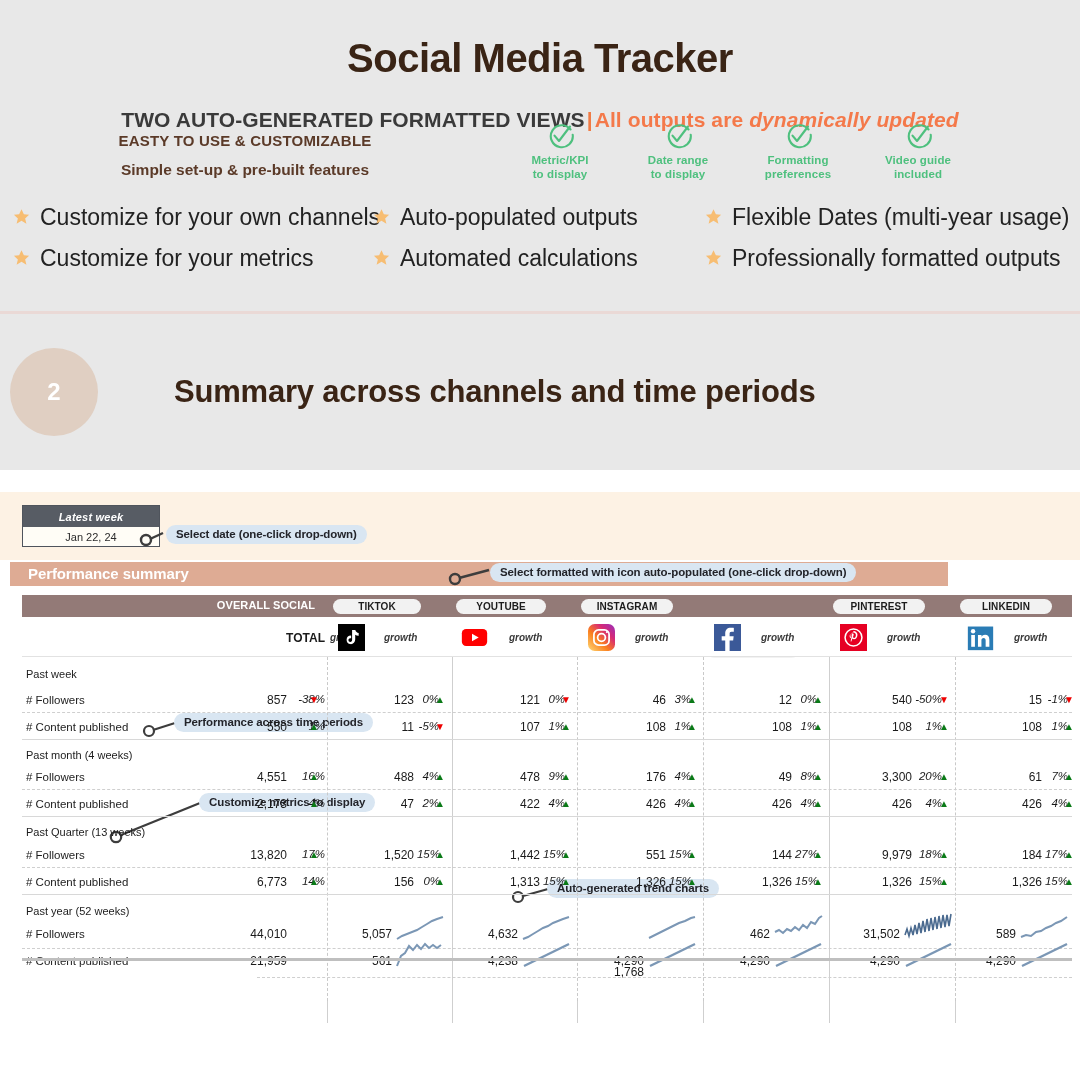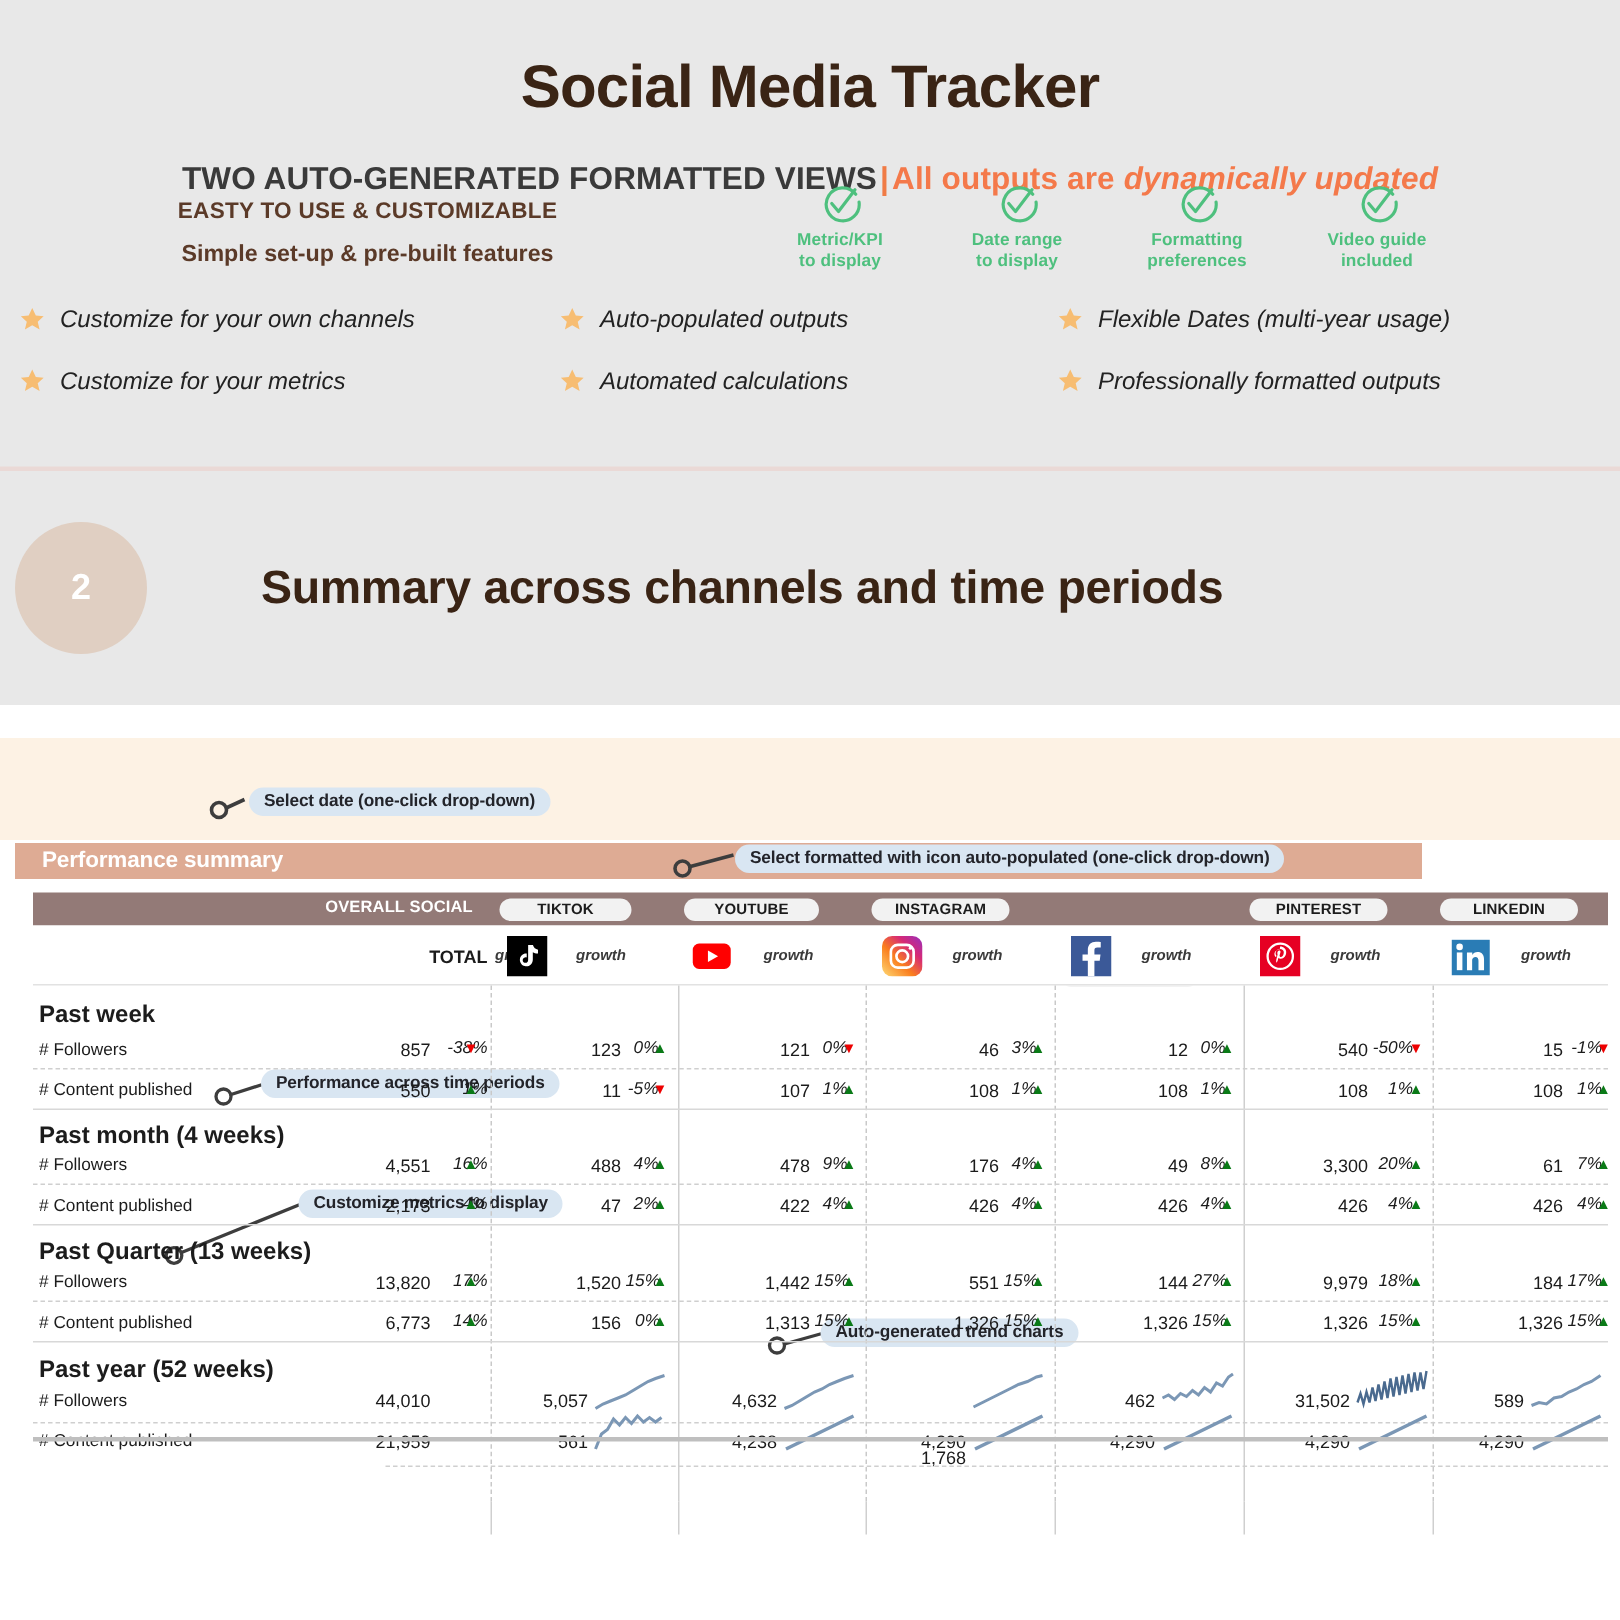--- a/index.html
+++ b/index.html
@@ -48,22 +48,22 @@
     position: absolute; top: 0; width: 120px; text-align: center;
   }
   .check-item .ci { display: block; margin: 0 auto 4px; }
   .check-item .cl {
     font-size: 11.5px; font-weight: 800; color: #4ec07e; line-height: 1.18;
     letter-spacing: 0.1px;
   }
 
   .feat-grid { position: absolute; left: 0; top: 198px; width: 1080px; height: 80px; }
   .feat {
-    position: absolute; display: flex; align-items: flex-end; gap: 9px;
-    font-size: 16px; color: #222; white-space: nowrap; font-style: italic;
+    position: absolute; display: flex; align-items: center; gap: 9px;
+    font-size: 23px; color: #222; white-space: nowrap;
   }
   .star { width: 19px; height: 19px; flex: 0 0 19px; }
 
   .promo-divider {
     position: absolute; left: 0; top: 311px; width: 1080px; height: 3px;
     background: #ead9d6;
   }
 
   
   .banner {
@@ -156,21 +156,21 @@
     position: absolute; left: 185px; width: 118px; top: 14px;
     text-align: right; font-size: 12px; font-weight: 800; color: #1b1b1b;
   }
   .grow-lbl {
     position: absolute; top: 15px; font-size: 10px; font-style: italic;
     color: #3a3a3a; font-weight: 600;
   }
   .chan-icon { position: absolute; top: 7px; width: 27px; height: 27px; }
 
   .sect-lbl {
-    position: absolute; left: 4px; font-size: 16px; font-weight: 700; color: #1c1c1c;
+    position: absolute; left: 4px; font-size: 11px; font-weight: 400; color: #1c1c1c;
     white-space: nowrap;
   }
   .met-lbl {
     position: absolute; left: 4px; font-size: 11.5px; color: #1c1c1c; font-weight: 400;
   }
   .cellnum {
     position: absolute; font-size: 12px; color: #1b1b1b; text-align: right;
     font-weight: 500;
   }
   .cellpct {
@@ -279,20 +279,24 @@
 </div>
 <div class="promo-divider"></div>
 
 <div class="banner"></div>
 <div class="banner-badge">2</div>
 <div class="banner-title">Summary across channels and time periods</div>
 
 <div class="sheet">
   <div class="sheet-top"></div>
 
+  <div class="datebox">
+    <div class="dhead">Latest week</div>
+    <div class="dval">Jan 22, 24</div>
+  </div>
 
   <div class="perfbar">
     <span>Performance summary</span>
   </div>
 
   <svg class="callout-svg" width="1080" height="588">
     <path d="M150 47 L163 41" stroke="#3d3d3d" stroke-width="2.4" fill="none"></path>
     <circle cx="146" cy="48" r="5" fill="none" stroke="#3d3d3d" stroke-width="2.4"></circle>
     <path d="M459 86 L489 78" stroke="#3d3d3d" stroke-width="2.4" fill="none"></path>
     <circle cx="455" cy="87" r="5" fill="none" stroke="#3d3d3d" stroke-width="2.4"></circle>

